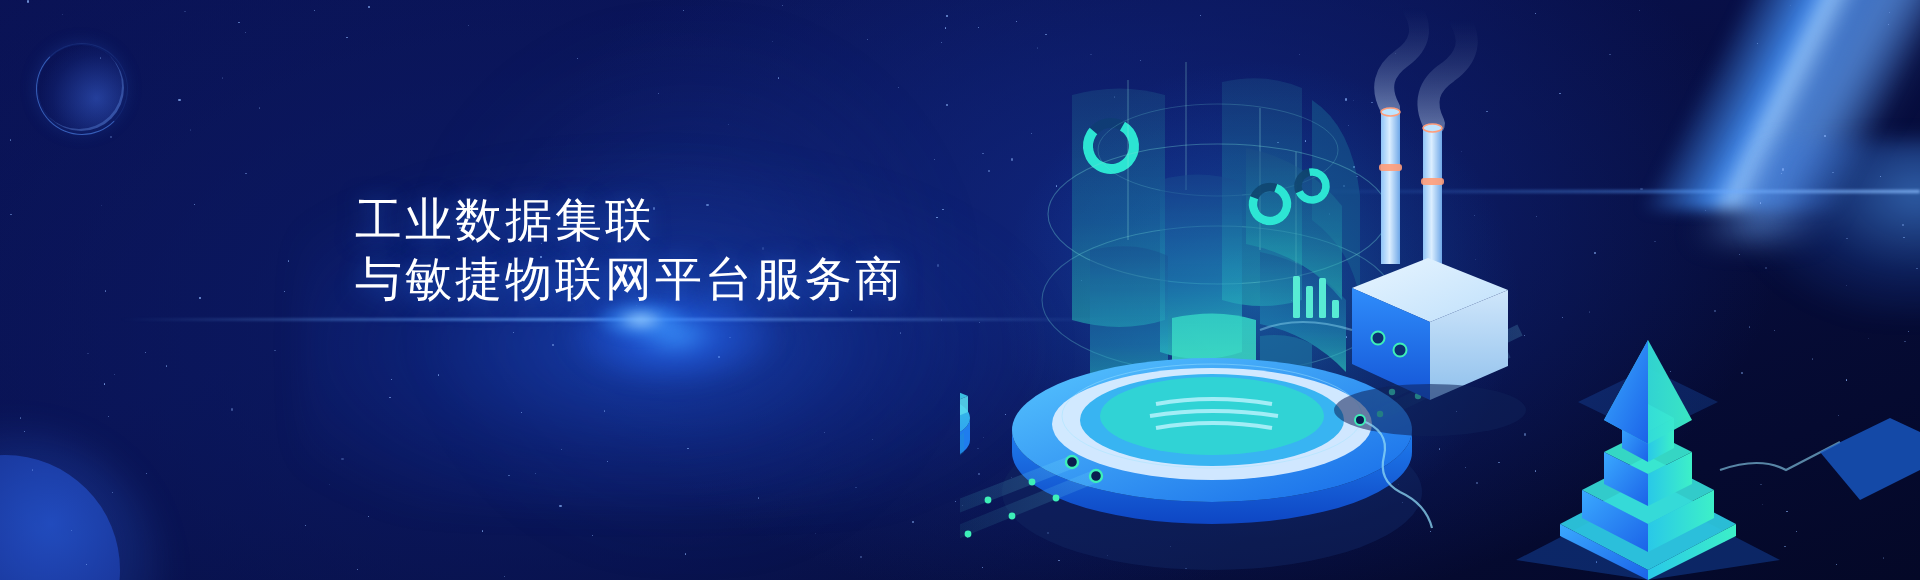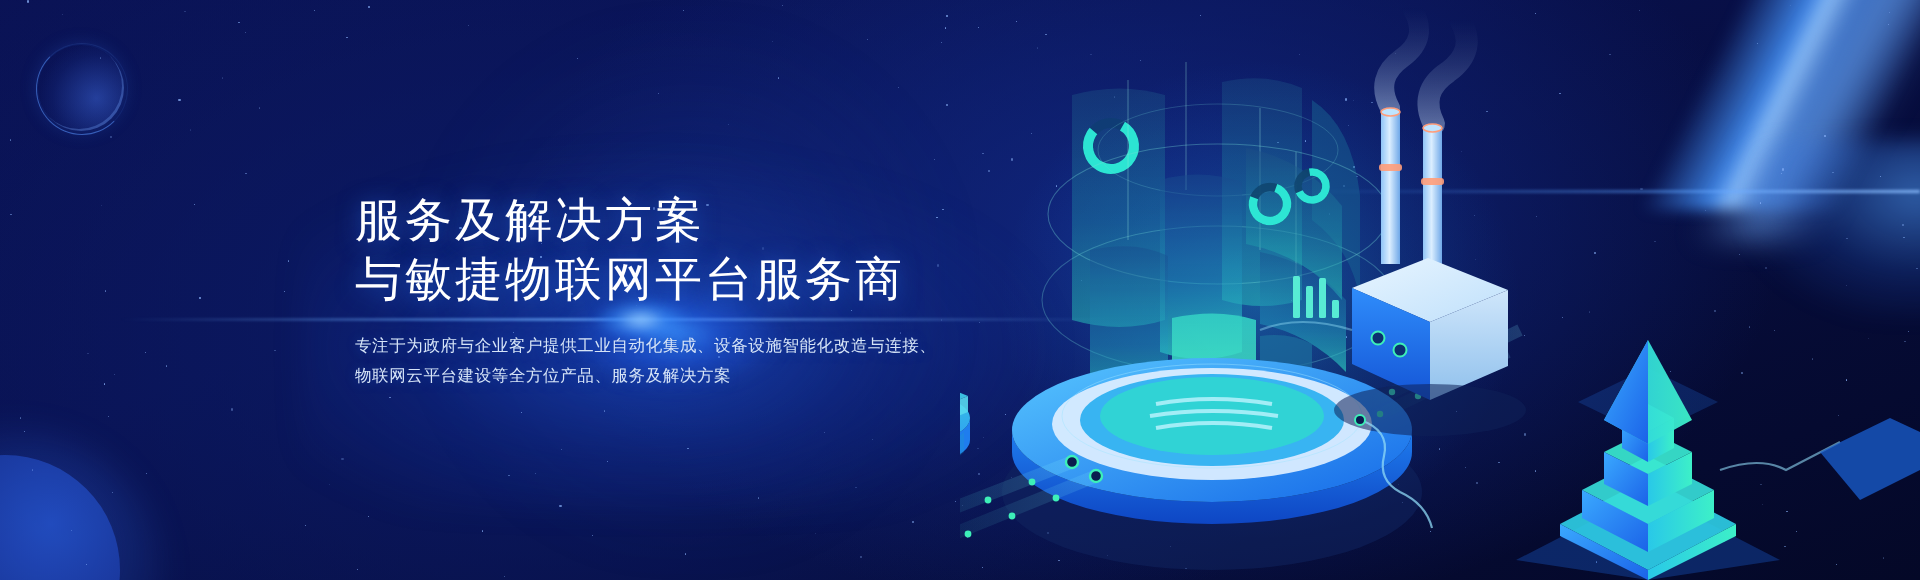--- a/index.html
+++ b/index.html
@@ -354,24 +354,22 @@
       <div class="star" style="left: 1795.9px; top: 530.7px; width: 1.4px; height: 1.4px; opacity: 0.68;"></div>
       <div class="star" style="left: 1178.3px; top: 396.2px; width: 2.4px; height: 2.4px; opacity: 0.54;"></div>
       <div class="star" style="left: 682.6px; top: 10.1px; width: 1.4px; height: 1.4px; opacity: 0.63;"></div>
     </div>
 
   <div class="fx" id="horizon-line"></div>
   <div class="fx" id="glow-hot"></div>
   <div class="fx" id="glow-hot2"></div>
 
   <div id="copy">
-    <div id="headline">服务及解决方案
+    <div id="headline">工业数据集联
 与敏捷物联网平台服务商</div>
-    <div id="subtitle">专注于为政府与企业客户提供工业自动化集成、设备设施智能化改造与连接、
-物联网云平台建设等全方位产品、服务及解决方案</div>
   </div>
 
   <div id="art">
   <svg width="960" height="580" viewBox="0 0 960 580" xmlns="http://www.w3.org/2000/svg">
     <defs>
       <linearGradient id="gTealPanel" x1="0" y1="0" x2="0" y2="1">
         <stop offset="0%" stop-color="#1d4f86" stop-opacity=".85"></stop>
         <stop offset="55%" stop-color="#1f8fa8" stop-opacity=".80"></stop>
         <stop offset="100%" stop-color="#2fe0c4" stop-opacity=".85"></stop>
       </linearGradient>

